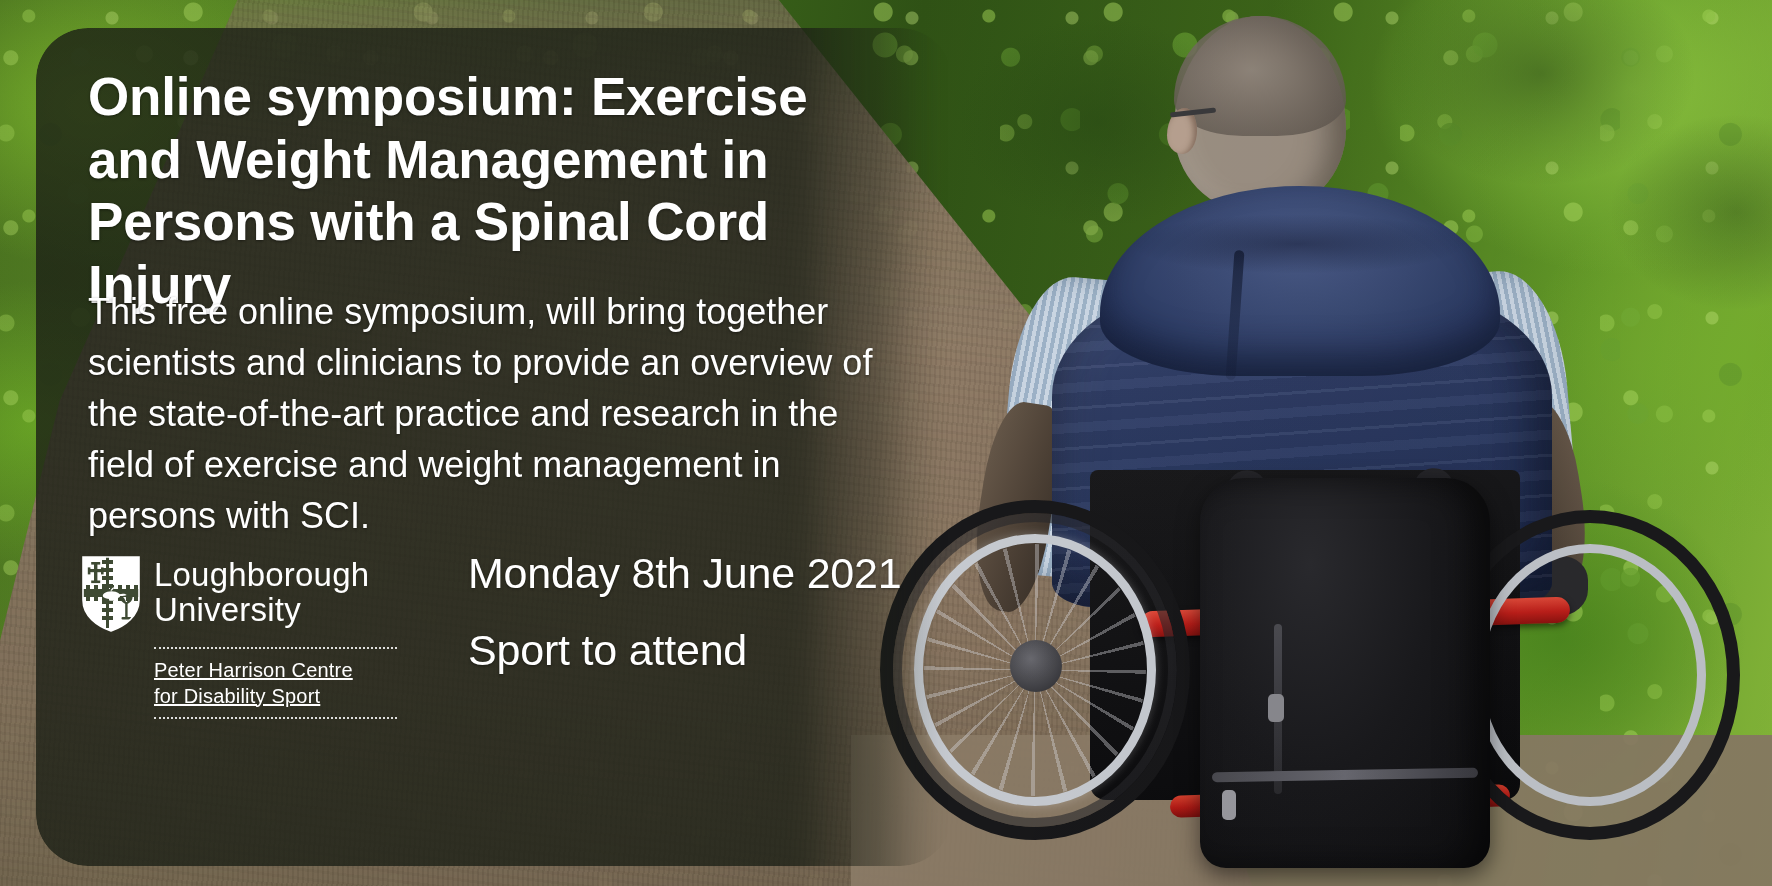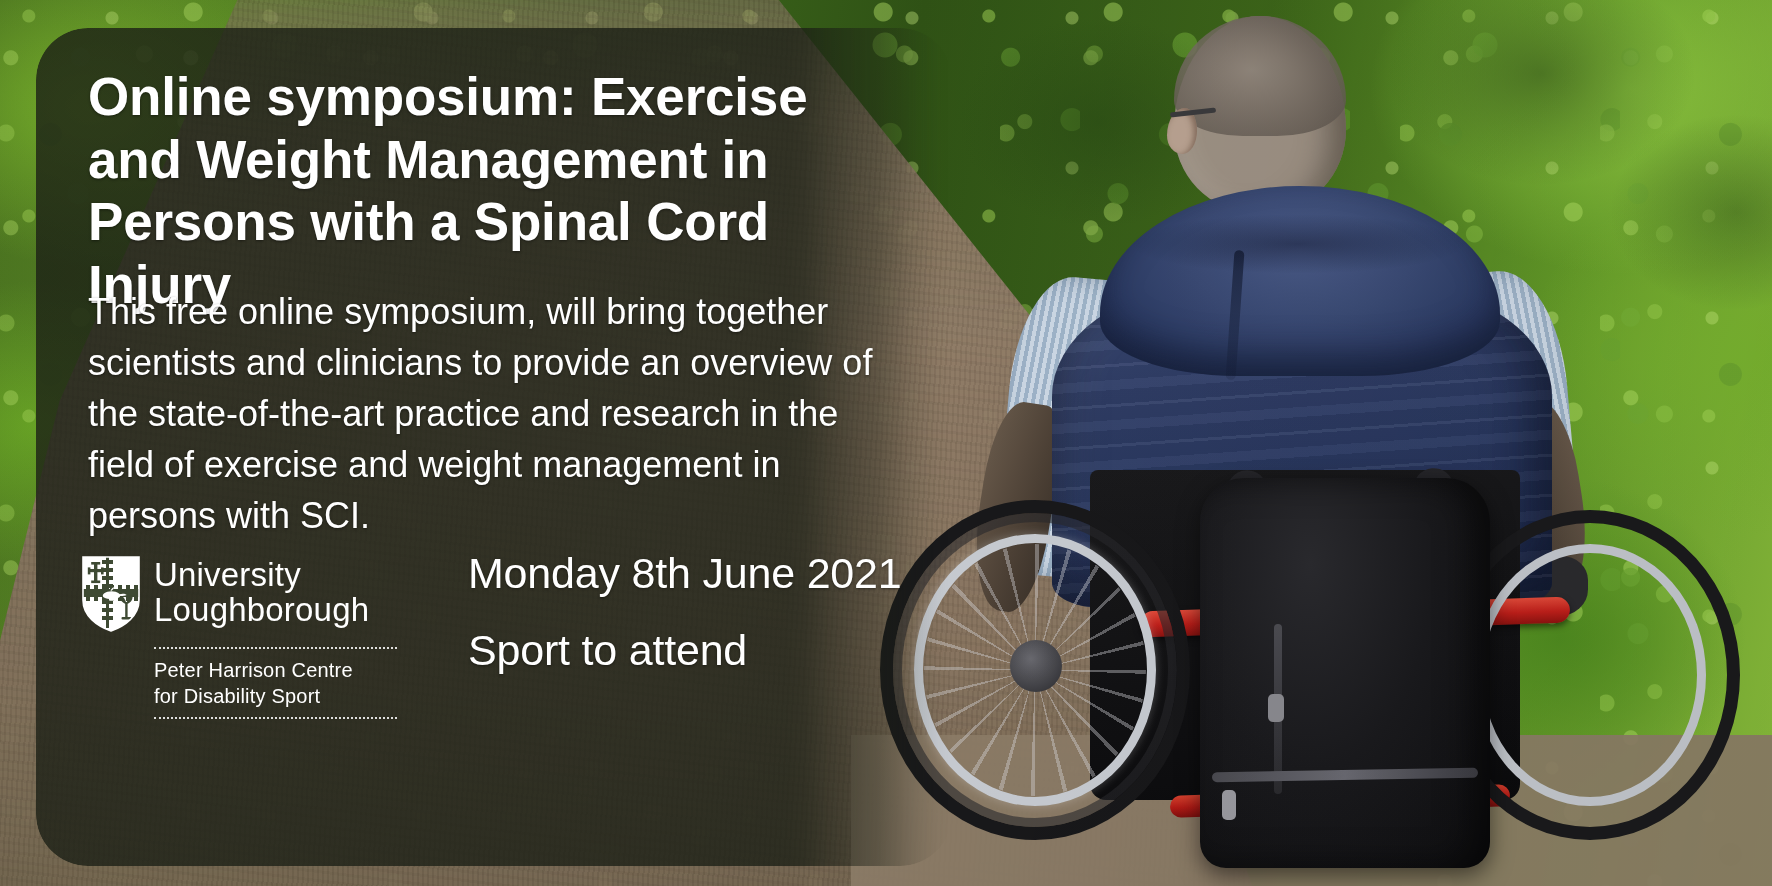--- a/index.html
+++ b/index.html
@@ -447,20 +447,21 @@
     padding: 9px 0 8px 0;
     border-top: 2px dotted rgba(255,255,255,.85);
     border-bottom: 2px dotted rgba(255,255,255,.85);
     width: 243px;
   }
   .sub-brand-line {
     font-size: 20px;
     line-height: 1.28;
     font-weight: 400;
     letter-spacing: .2px;
+    text-decoration: underline;
   }
 
   
   .details {
     position: absolute;
     left: 432px; top: 518px;
     width: 470px;
   }
   .detail-line {
     font-size: 43px;
@@ -570,22 +571,22 @@
               <path d="M22 37.4 C26 34.6 33 34.6 37 37.4 C38.6 38.5 38.6 40.5 37 41.4 C33 43.6 26 43.6 22 41.4 C20.4 40.5 20.4 38.5 22 37.4 Z"></path>
               <path d="M37.2 38.3 C40.6 37.3 43.2 37.6 44.6 38.9 C42.8 39.8 40 40.2 37.2 40 Z"></path>
               <path d="M28.4 34.6 C29.6 32.4 31 31.4 32.6 31 C31.8 32.6 30.6 33.9 29.6 34.8 Z"></path>
               <rect x="27" y="42.6" width="6" height="2.2" rx="1"></rect>
             </g>
           </g>
 
           <path d="M1 1 H57 V44 C57 60 43 70 29 75 C15 70 1 60 1 44 Z" fill="none" stroke="#ffffff" stroke-width="1.6"></path>
         </svg>
         <div class="logo-words">
+          <div>Loughborough</div>
           <div>University</div>
-          <div>Loughborough</div>
         </div>
       </div>
       <div class="sub-brand">
         <div class="sub-brand-line">Peter Harrison Centre</div>
         <div class="sub-brand-line">for Disability Sport</div>
       </div>
     </div>
 
     <div class="details">
       <div class="detail-line">Monday 8th June 2021</div>

